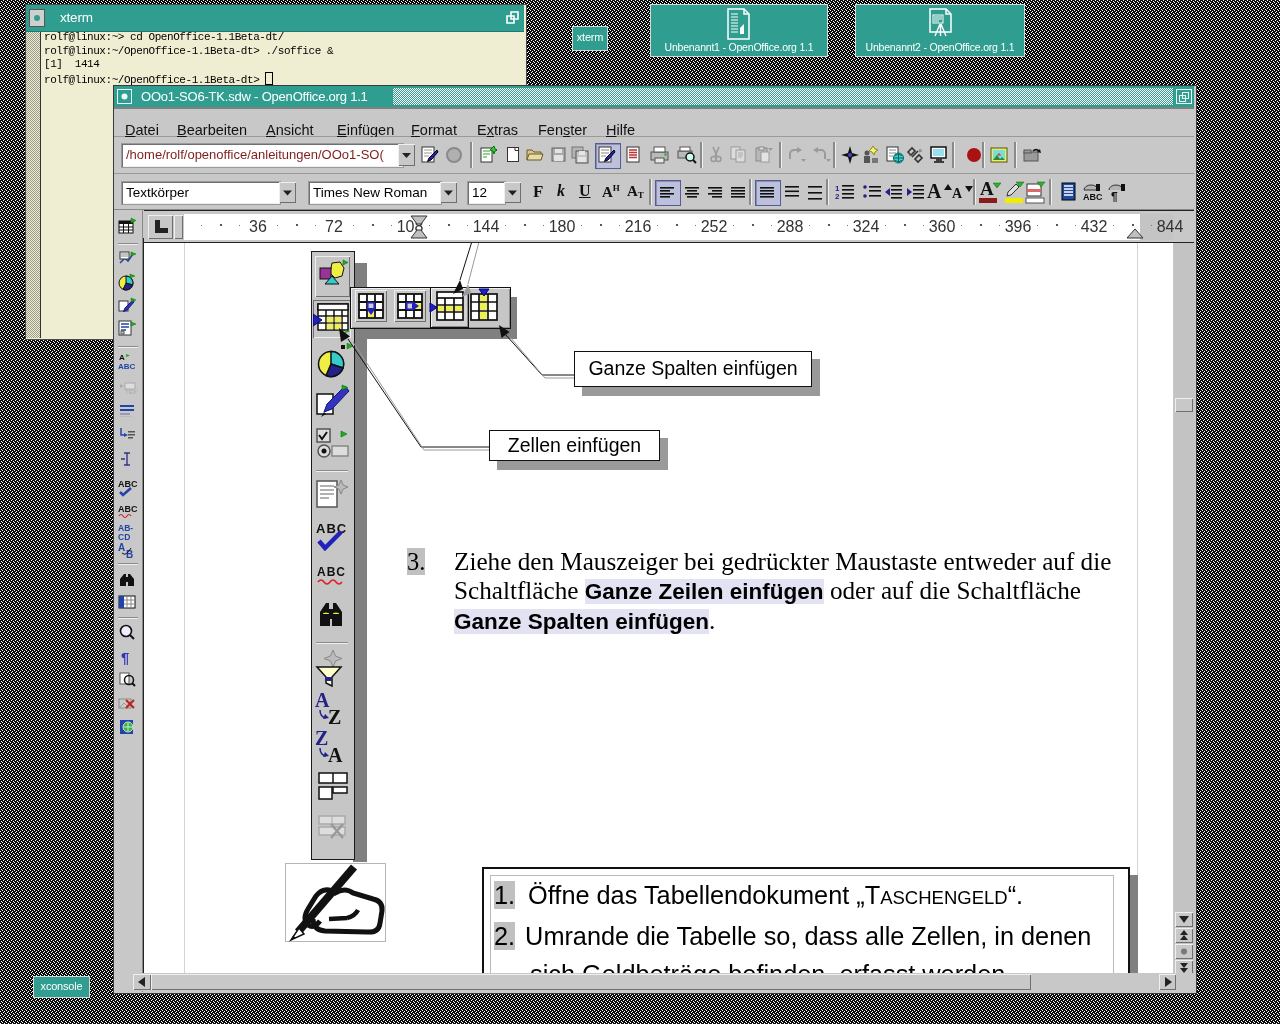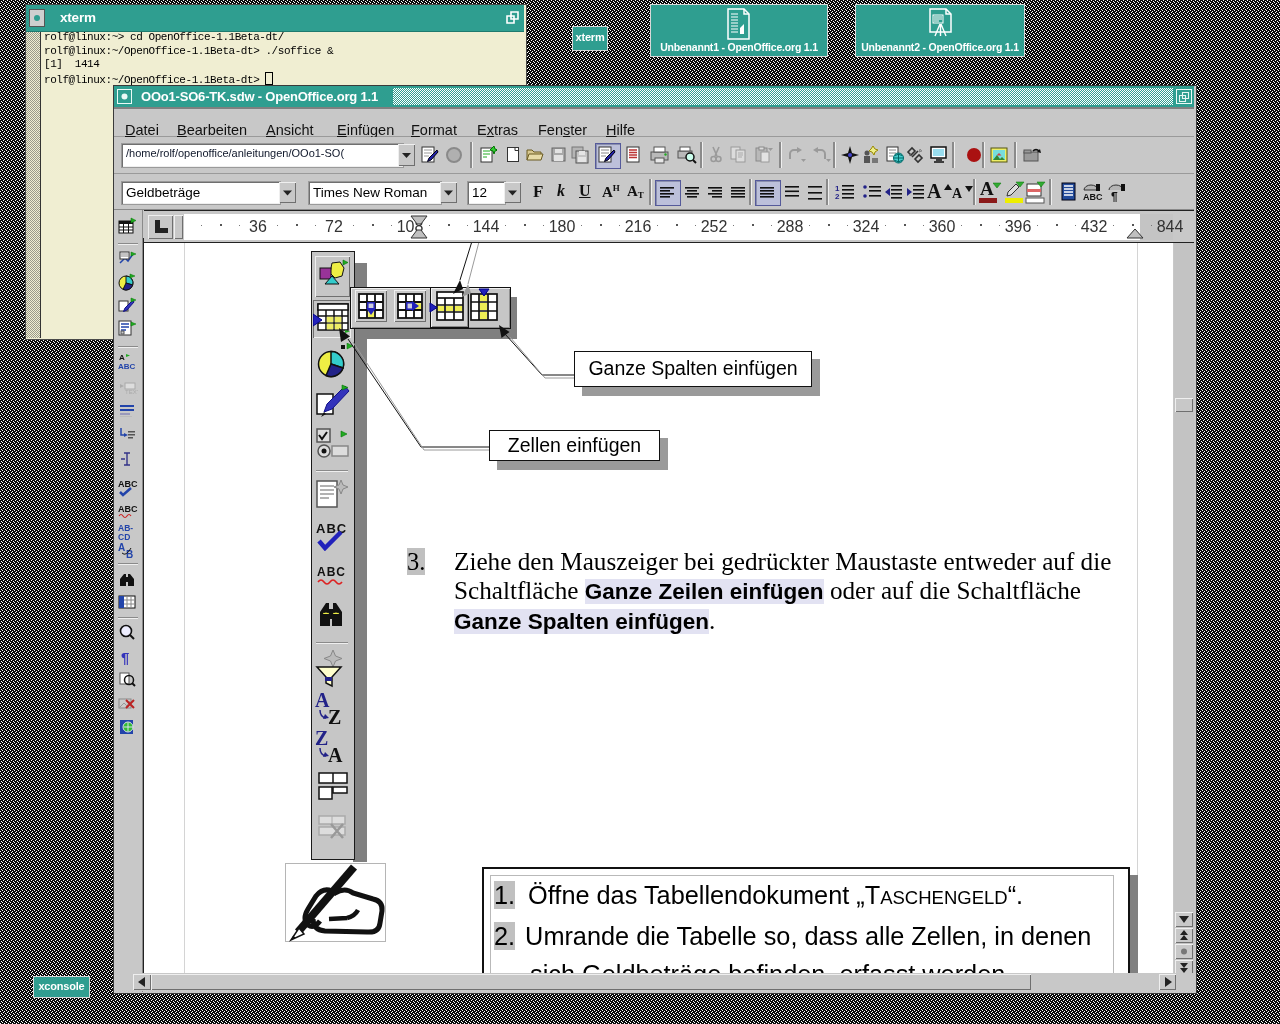--- a/index.html
+++ b/index.html
@@ -1,18 +1,18 @@
 <!DOCTYPE html>
 <html><head><meta charset="utf-8">
 <style>
 html,body{margin:0;padding:0}
 #root{position:relative;width:1280px;height:1024px;overflow:hidden;background:#000;font-family:"Liberation Sans",sans-serif}
 .a{position:absolute}
 .teal{background:#2f9e90}
-.ttext{color:#fff;font-weight:bold;font-size:12.5px;letter-spacing:-0.2px;white-space:nowrap}
+.ttext{color:#fff;font-weight:normal;font-size:12.5px;letter-spacing:-0.2px;white-space:nowrap}
 .raised{box-shadow:inset 1px 1px 0 #efefef,inset -1px -1px 0 #6f6f6f}
 .sunk{box-shadow:inset 1px 1px 0 #6f6f6f,inset -1px -1px 0 #efefef}
 .grey{background:#c8c8c8}
 svg{display:block}
 .mono{font-family:"Liberation Mono",monospace;font-size:11px;letter-spacing:-0.45px;color:#000;white-space:pre}
 .mi{position:absolute;top:8px;height:27px;line-height:27px;font-size:14.5px;color:#111}
 .combo{position:absolute;background:#fff;box-shadow:inset 1px 1px 0 #6f6f6f,inset -1px -1px 0 #efefef;border:1px solid #9a9a9a}
 .cbtn{position:absolute;background:#c8c8c8;box-shadow:inset 1px 1px 0 #efefef,inset -1px -1px 0 #6f6f6f}
 .sep{position:absolute;width:2px;background:#8a8a8a;border-right:1px solid #efefef}
 .num{position:absolute;font-size:16px;color:#333;transform:translateX(-50%)}
@@ -100,21 +100,21 @@
     <span class="mi" style="left:152px"><u>A</u>nsicht</span>
     <span class="mi" style="left:223px"><u>E</u>infügen</span>
     <span class="mi" style="left:297px"><u>F</u>ormat</span>
     <span class="mi" style="left:363px">E<u>x</u>tras</span>
     <span class="mi" style="left:424px">Fen<u>s</u>ter</span>
     <span class="mi" style="left:492px"><u>H</u>ilfe</span>
   </div>
 
   <div class="a grey" style="left:0;top:51px;width:1080px;height:36px;border-bottom:1px solid #9a9a9a" id="fbar">
         <div class="combo" style="left:7px;top:6px;width:281px;height:23px">
-          <div style="font-size:11px;color:#0f172a;padding:3px 0 0 4px;white-space:nowrap;overflow:hidden">/home/rolf/openoffice/anleitungen/OOo1-SO(</div>
+          <div style="font-size:13px;color:#7f1d1d;padding:3px 0 0 4px;white-space:nowrap;overflow:hidden">/home/rolf/openoffice/anleitungen/OOo1-SO(</div>
         </div>
         <div class="cbtn" style="left:284px;top:7px;width:17px;height:22px">
           <svg width="17" height="22">
             <path d="M4 9 l4.5 5 4.5 -5 z" fill="#222"></path>
           </svg>
         </div>
         <svg class="a" style="left:307px;top:9px" width="18" height="18">
           <rect x="1" y="1" width="12" height="15" fill="#fff" stroke="#333"></rect>
           <path d="M3 4h8M3 7h8M3 10h5" stroke="#999" stroke-width="1"></path>
           <path d="M16 4 L8 12 l-1.5 3.5 L10 14 L17 6 z" fill="#22a" stroke="#001"></path>
@@ -240,21 +240,21 @@
         <svg class="a" style="left:909px;top:9px" width="20" height="18">
           <rect x="1" y="6" width="14" height="9" fill="#9a9a9a" stroke="#555"></rect>
           <rect x="1" y="4" width="7" height="3" fill="#9a9a9a" stroke="#555"></rect>
           <path d="M10 5 a4 4 0 0 1 6 0" fill="none" stroke="#111" stroke-width="1.6"></path>
           <path d="M17 3 l1 4 l-4 -1 z" fill="#111"></path>
         </svg>
       </div>
 
   <div class="a grey" style="left:0;top:88px;width:1080px;height:35px;border-bottom:1px solid #8a8a8a" id="obar">
         <div class="combo" style="left:7px;top:7px;width:158px;height:22px">
-          <div style="font-size:13.5px;color:#000;padding:3px 0 0 4px">Geldbeträge</div>
+          <div style="font-size:13.5px;color:#000;padding:3px 0 0 4px">Textkörper</div>
         </div>
         <div class="cbtn" style="left:165px;top:8px;width:17px;height:21px">
           <svg width="17" height="21">
             <path d="M4 8.5 l4.5 5 4.5 -5 z" fill="#222"></path>
           </svg>
         </div>
         <div class="combo" style="left:194px;top:7px;width:132px;height:22px">
           <div style="font-size:13.5px;color:#000;padding:3px 0 0 4px;white-space:nowrap">Times New Roman</div>
         </div>
         <div class="cbtn" style="left:326px;top:8px;width:17px;height:21px">

